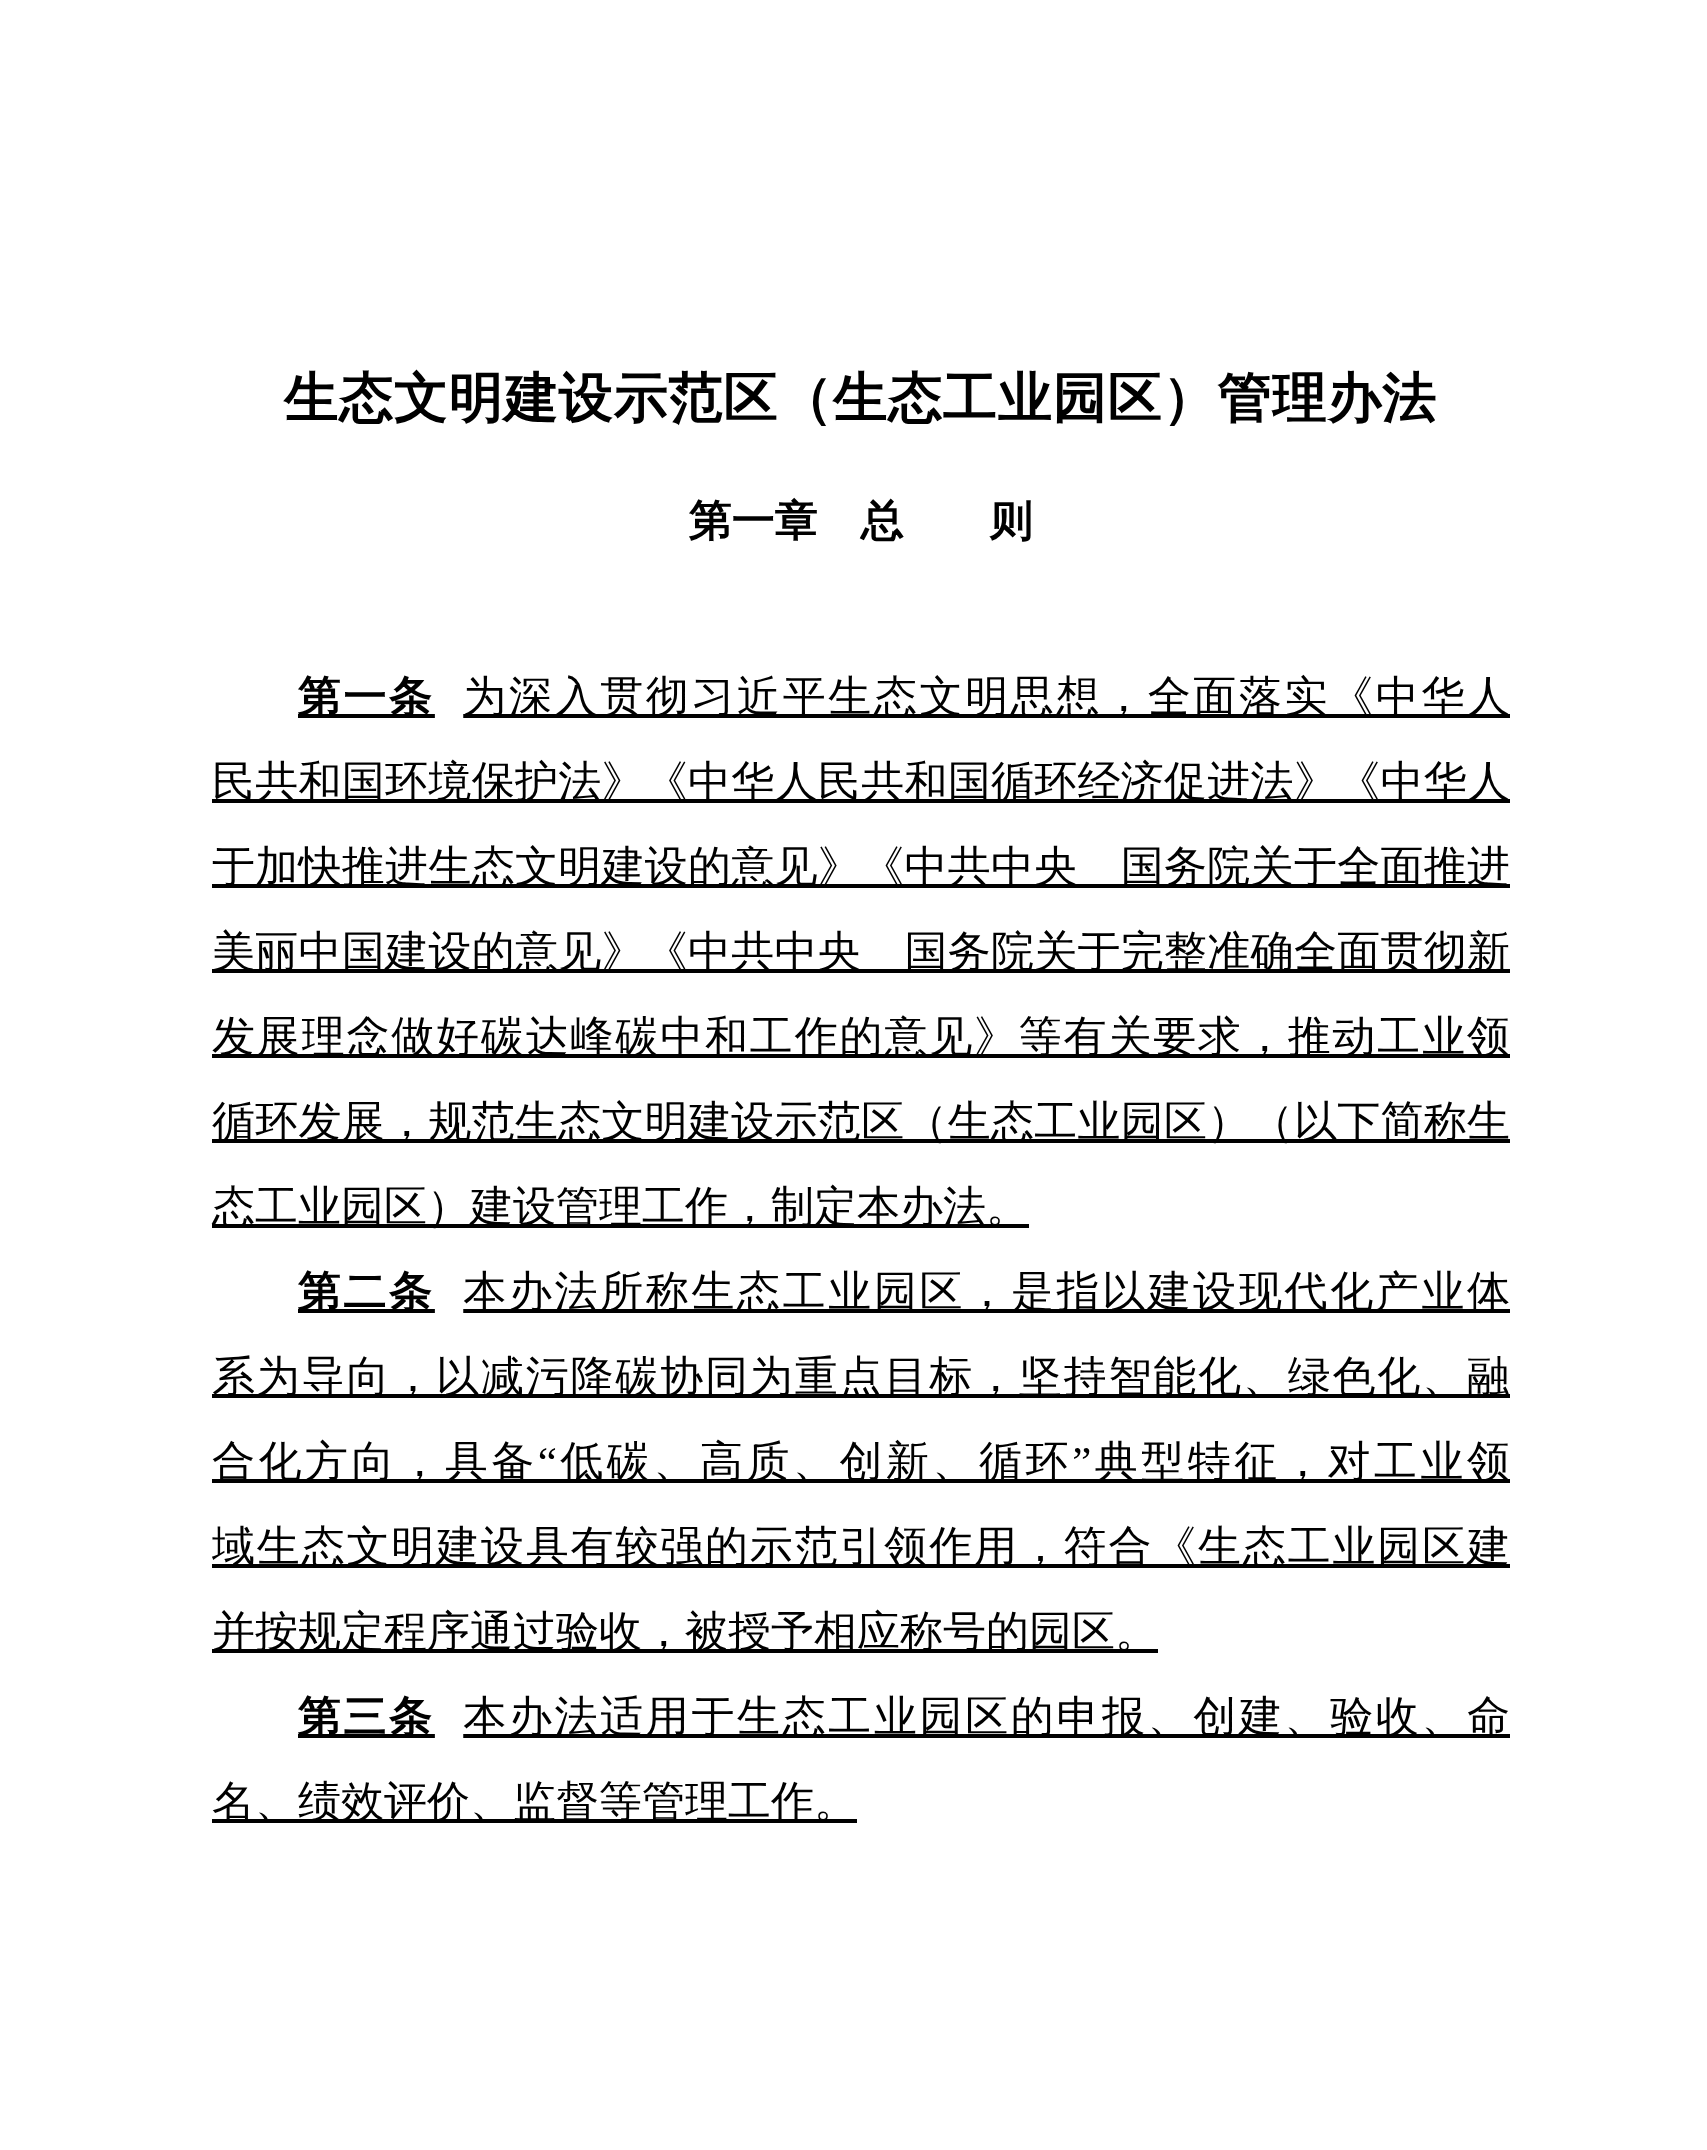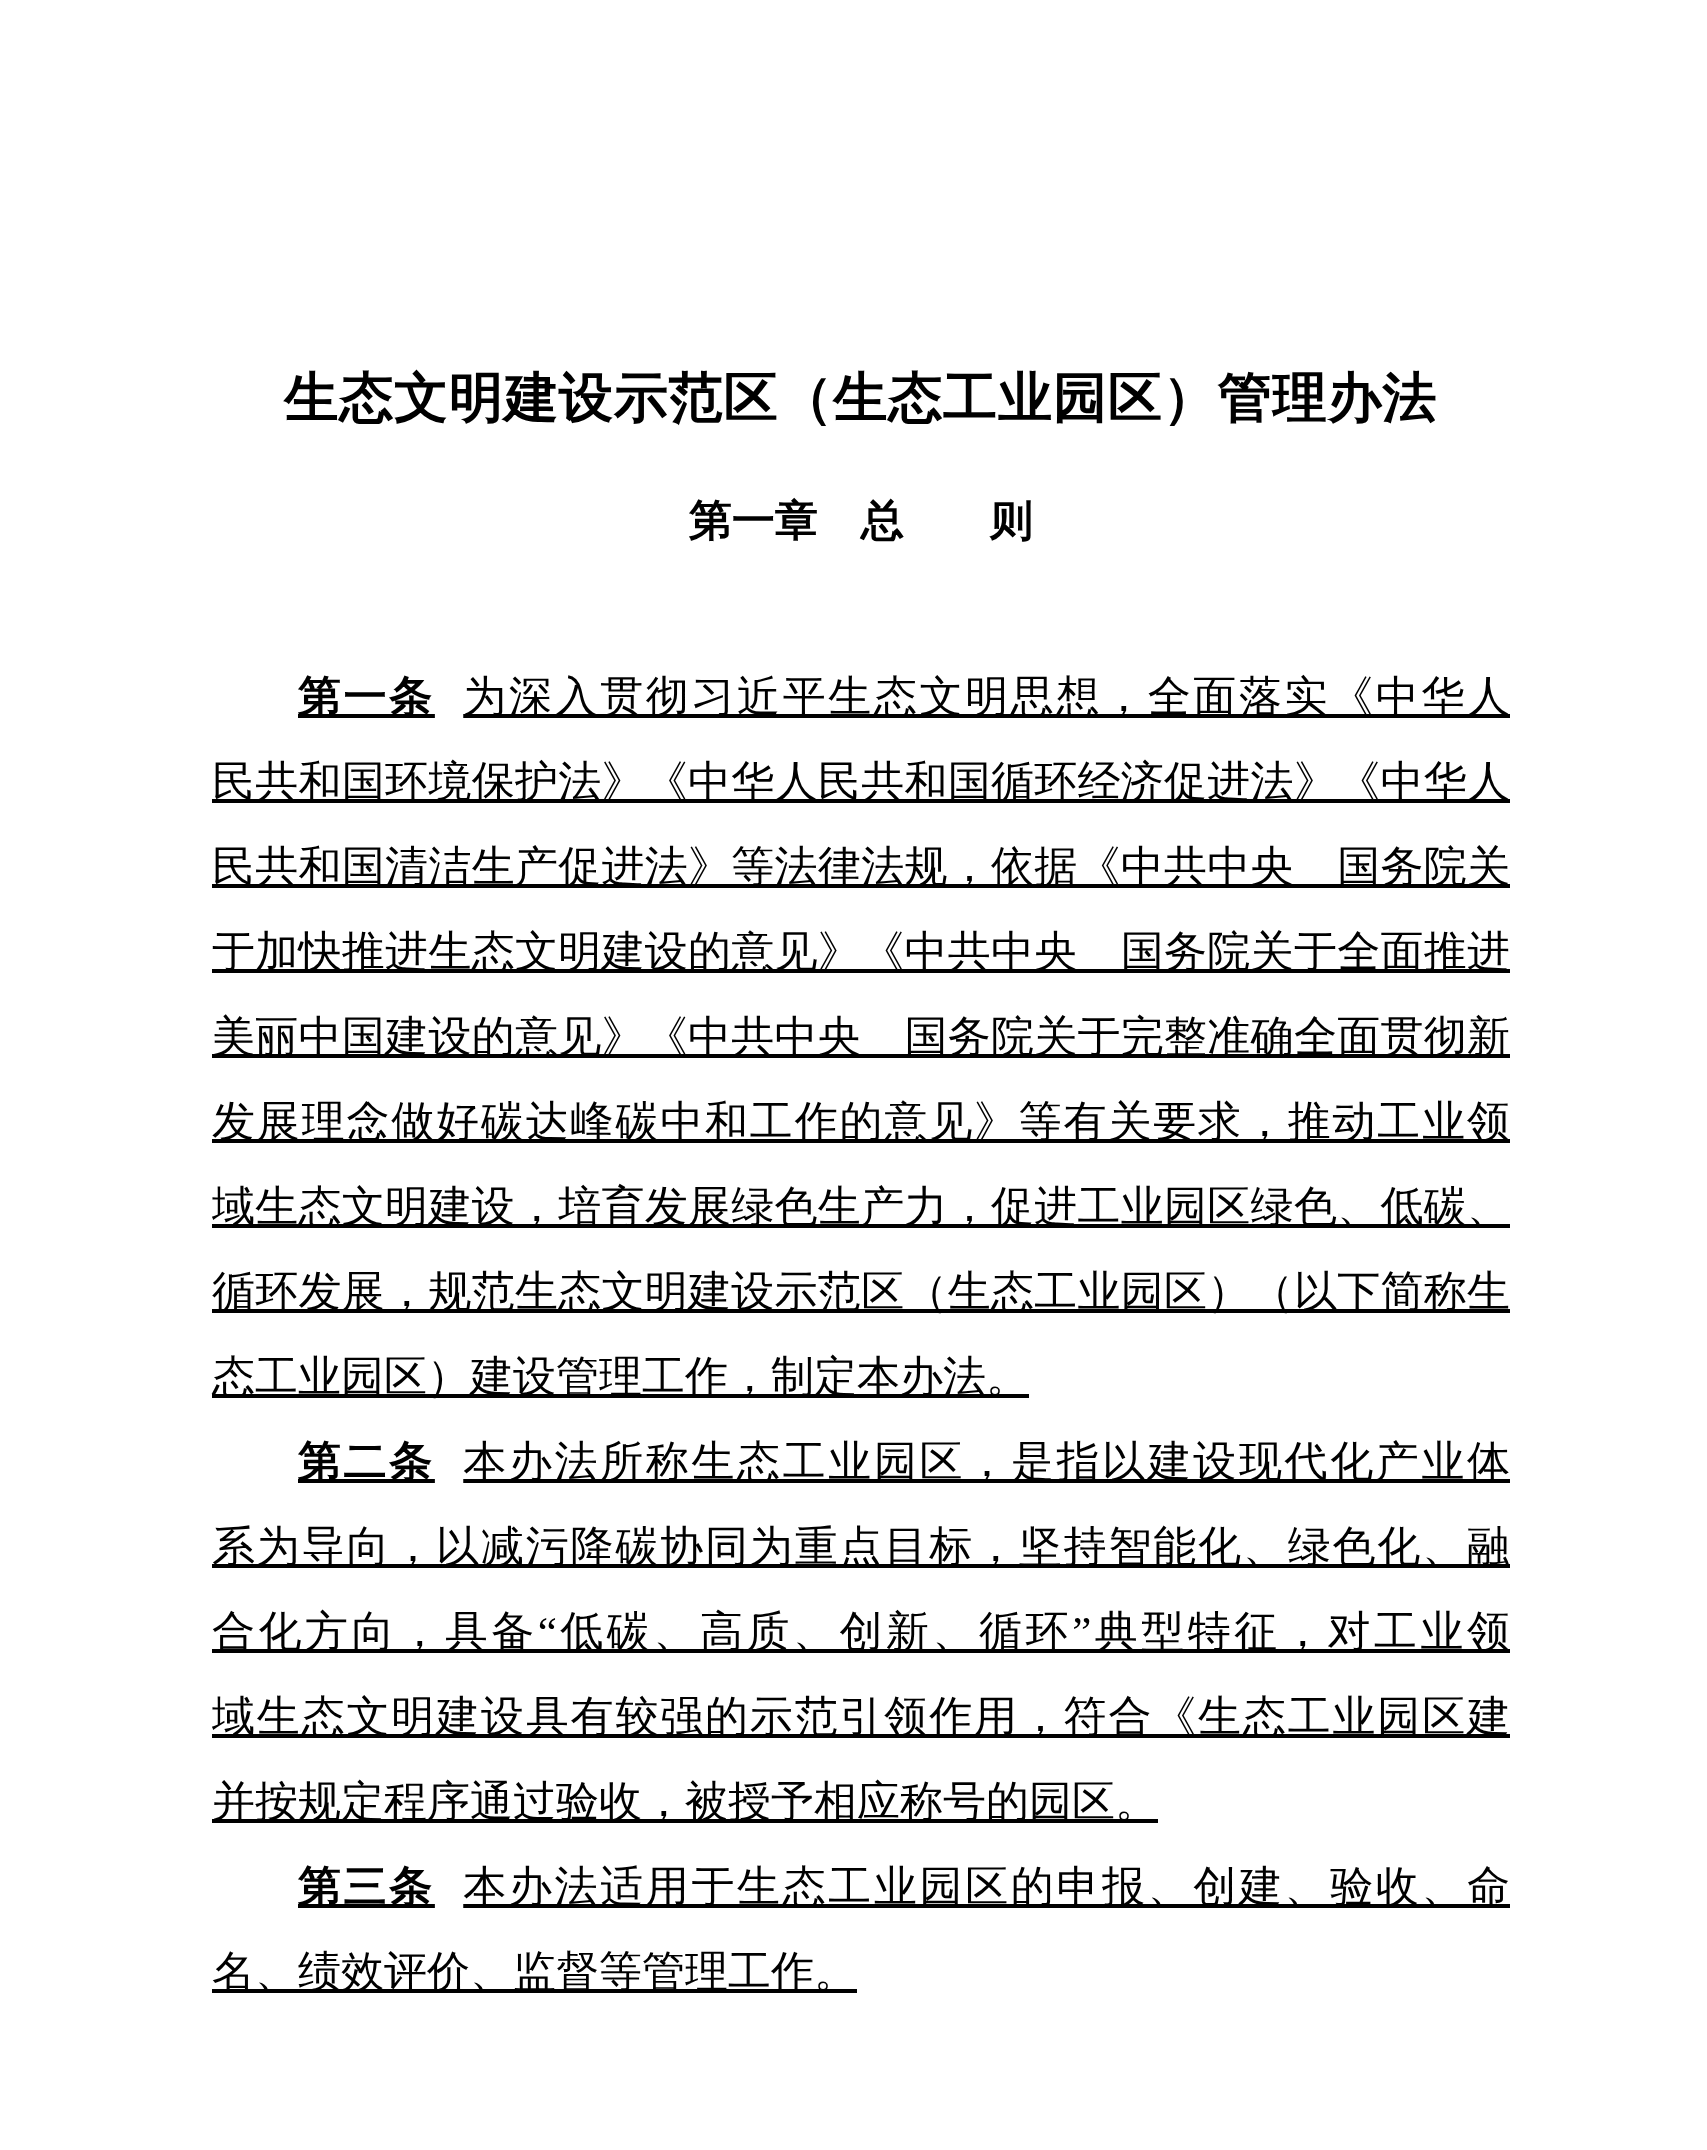--- a/index.html
+++ b/index.html
@@ -62,25 +62,23 @@
 
 <div class="page">
   <div class="doc-title">生态文明建设示范区（生态工业园区）管理办法</div>
 
   <div class="chapter-heading">第一章　总　　则</div>
 
   <div class="body-text">
       <div class="article-paragraph">
         <div class="line first"><span class="lead">第一条</span><span>为深入贯彻习近平生态文明思想，全面落实《中华人</span></div>
         <div class="line">民共和国环境保护法》《中华人民共和国循环经济促进法》《中华人</div>
-        <div class="line">民共和国清洁生产促进法》等法律法规，依据《中共中央　国务院关</div>
         <div class="line">于加快推进生态文明建设的意见》《中共中央　国务院关于全面推进</div>
         <div class="line">美丽中国建设的意见》《中共中央　国务院关于完整准确全面贯彻新</div>
         <div class="line">发展理念做好碳达峰碳中和工作的意见》等有关要求，推动工业领</div>
-        <div class="line">域生态文明建设，培育发展绿色生产力，促进工业园区绿色、低碳、</div>
         <div class="line">循环发展，规范生态文明建设示范区（生态工业园区）（以下简称生</div>
         <div class="line last">态工业园区）建设管理工作，制定本办法。</div>
       </div>
       <div class="article-paragraph">
         <div class="line first"><span class="lead">第二条</span><span>本办法所称生态工业园区，是指以建设现代化产业体</span></div>
         <div class="line">系为导向，以减污降碳协同为重点目标，坚持智能化、绿色化、融</div>
         <div class="line">合化方向，具备“低碳、高质、创新、循环”典型特征，对工业领</div>
         <div class="line">域生态文明建设具有较强的示范引领作用，符合《生态工业园区建</div>
         <div class="line last">并按规定程序通过验收，被授予相应称号的园区。</div>
       </div>

